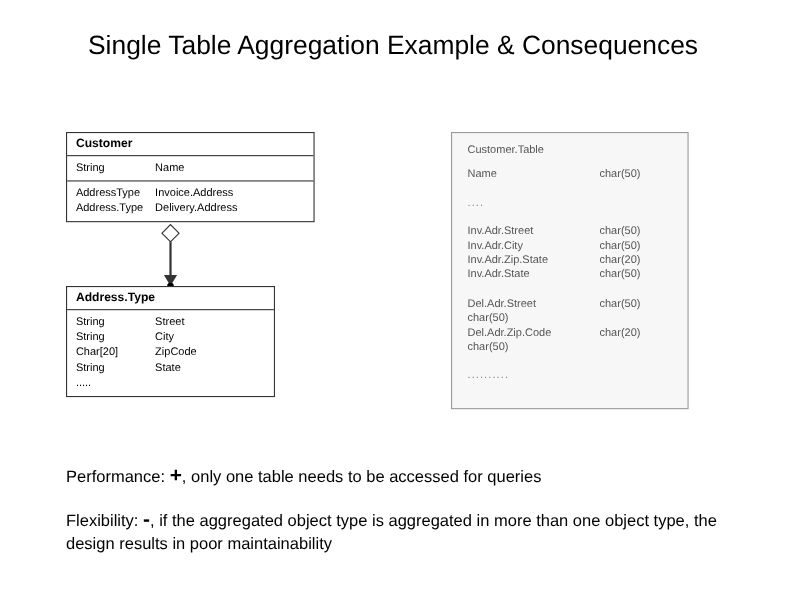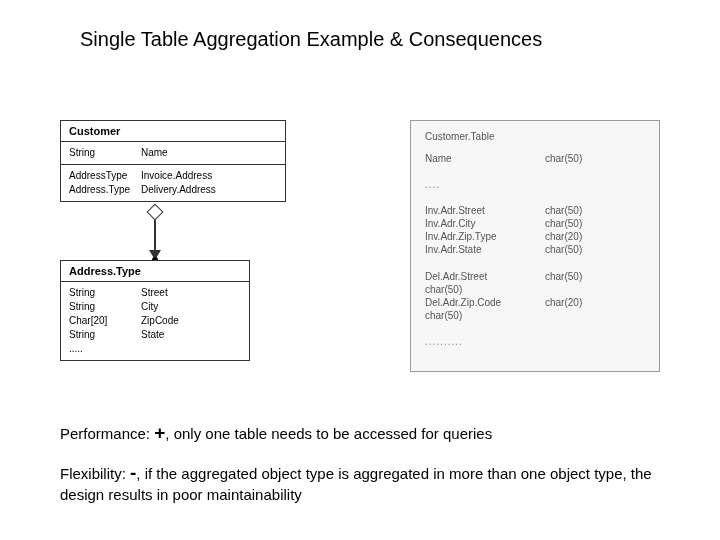--- a/index.html
+++ b/index.html
@@ -9,21 +9,21 @@
     height: 540px;
     background: #fff;
     font-family: Arial, Helvetica, sans-serif;
     color: #000;
     position: relative;
   }
   .title {
     position: absolute;
     top: 28px;
     left: 80px;
-    font-size: 20px;
+    font-size: 24px;
   }
   .diagram-area {
     position: absolute;
     top: 110px;
     left: 60px;
     width: 600px;
     height: 280px;
   }
   .uml-box {
     position: absolute;
@@ -46,21 +46,21 @@
   .uml-type { width: 72px; flex-shrink: 0; }
   .uml-name { flex: 1; }
 
   #box-customer { left: 0; top: 10px; width: 226px; }
   #box-addresstype { left: 0; top: 150px; width: 190px; }
 
   .table-box {
     position: absolute;
     left: 350px;
     top: 10px;
-    width: 250px;
+    width: 216px;
     height: 252px;
     border: 1px solid #999;
     background: #f7f7f7;
     font-size: 10px;
     color: #555;
     padding: 10px 14px;
   }
   .table-title { margin-bottom: 10px; }
   .table-row { display: flex; line-height: 13px; }
   .table-col1 { width: 120px; }
@@ -183,21 +183,21 @@
     <div class="table-gap"></div>
     <div class="table-row">
       <span class="table-col1">Inv.Adr.Street</span>
       <span class="table-col2">char(50)</span>
     </div>
     <div class="table-row">
       <span class="table-col1">Inv.Adr.City</span>
       <span class="table-col2">char(50)</span>
     </div>
     <div class="table-row">
-      <span class="table-col1">Inv.Adr.Zip.Type</span>
+      <span class="table-col1">Inv.Adr.Zip.State</span>
       <span class="table-col2">char(20)</span>
     </div>
     <div class="table-row">
       <span class="table-col1">Inv.Adr.State</span>
       <span class="table-col2">char(50)</span>
     </div>
     <div class="table-gap"></div>
     <div class="table-row">
       <span class="table-col1">Del.Adr.Street</span>
       <span class="table-col2">char(50)</span>

